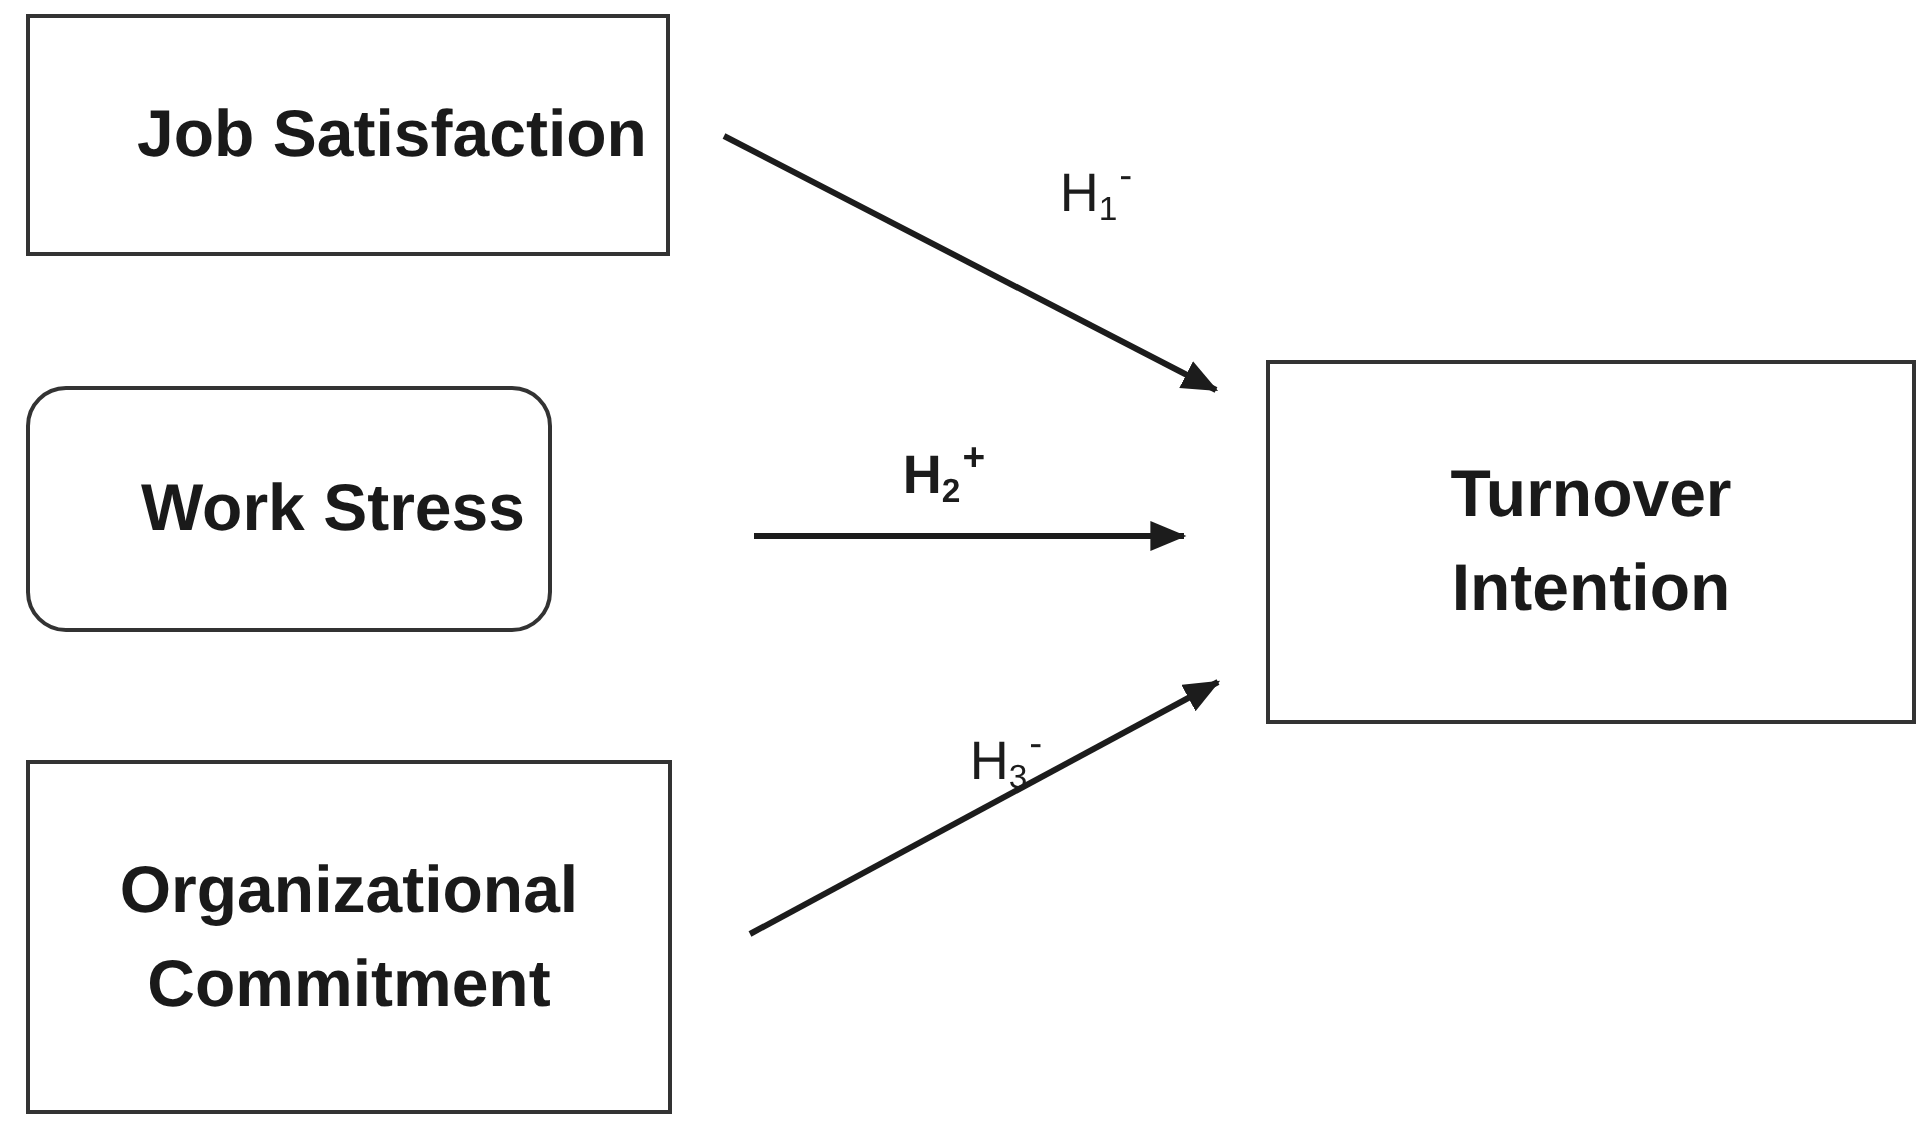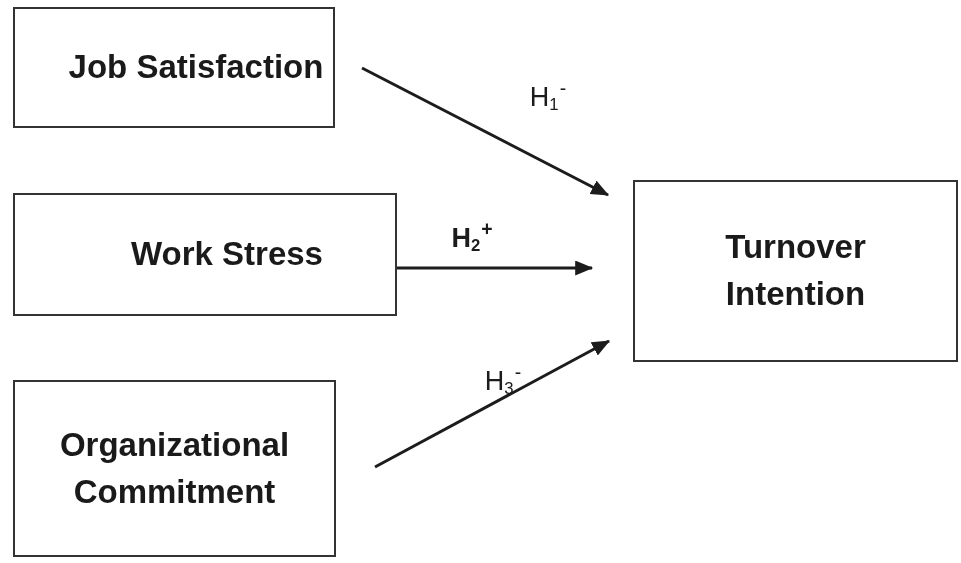--- a/index.html
+++ b/index.html
@@ -32,21 +32,21 @@
     justify-content: center;
     text-align: center;
     font-weight: bold;
     font-size: 33px;
     line-height: 1.42;
     color: #1a1a1a;
     letter-spacing: 0px;
     padding-left: 44px;
   }
   .box-job        { left: 13px;  top: 7px;   width: 322px; height: 121px; }
-  .box-stress     { left: 13px;  top: 193px; width: 384px; height: 123px; }
+  .box-stress     { left: 13px;  top: 193px; width: 263px; height: 123px; border-radius: 20px; }
   .box-commit     { left: 13px;  top: 380px; width: 323px; height: 177px; padding: 0 14px; }
   .box-turnover   { left: 633px; top: 180px; width: 325px; height: 182px; padding: 0 30px; }
   .arrow-label {
     position: absolute;
     transform: translate(-50%, -50%);
     font-size: 27px;
     font-weight: 400;
     color: #1c1c1c;
     white-space: nowrap;
   }

